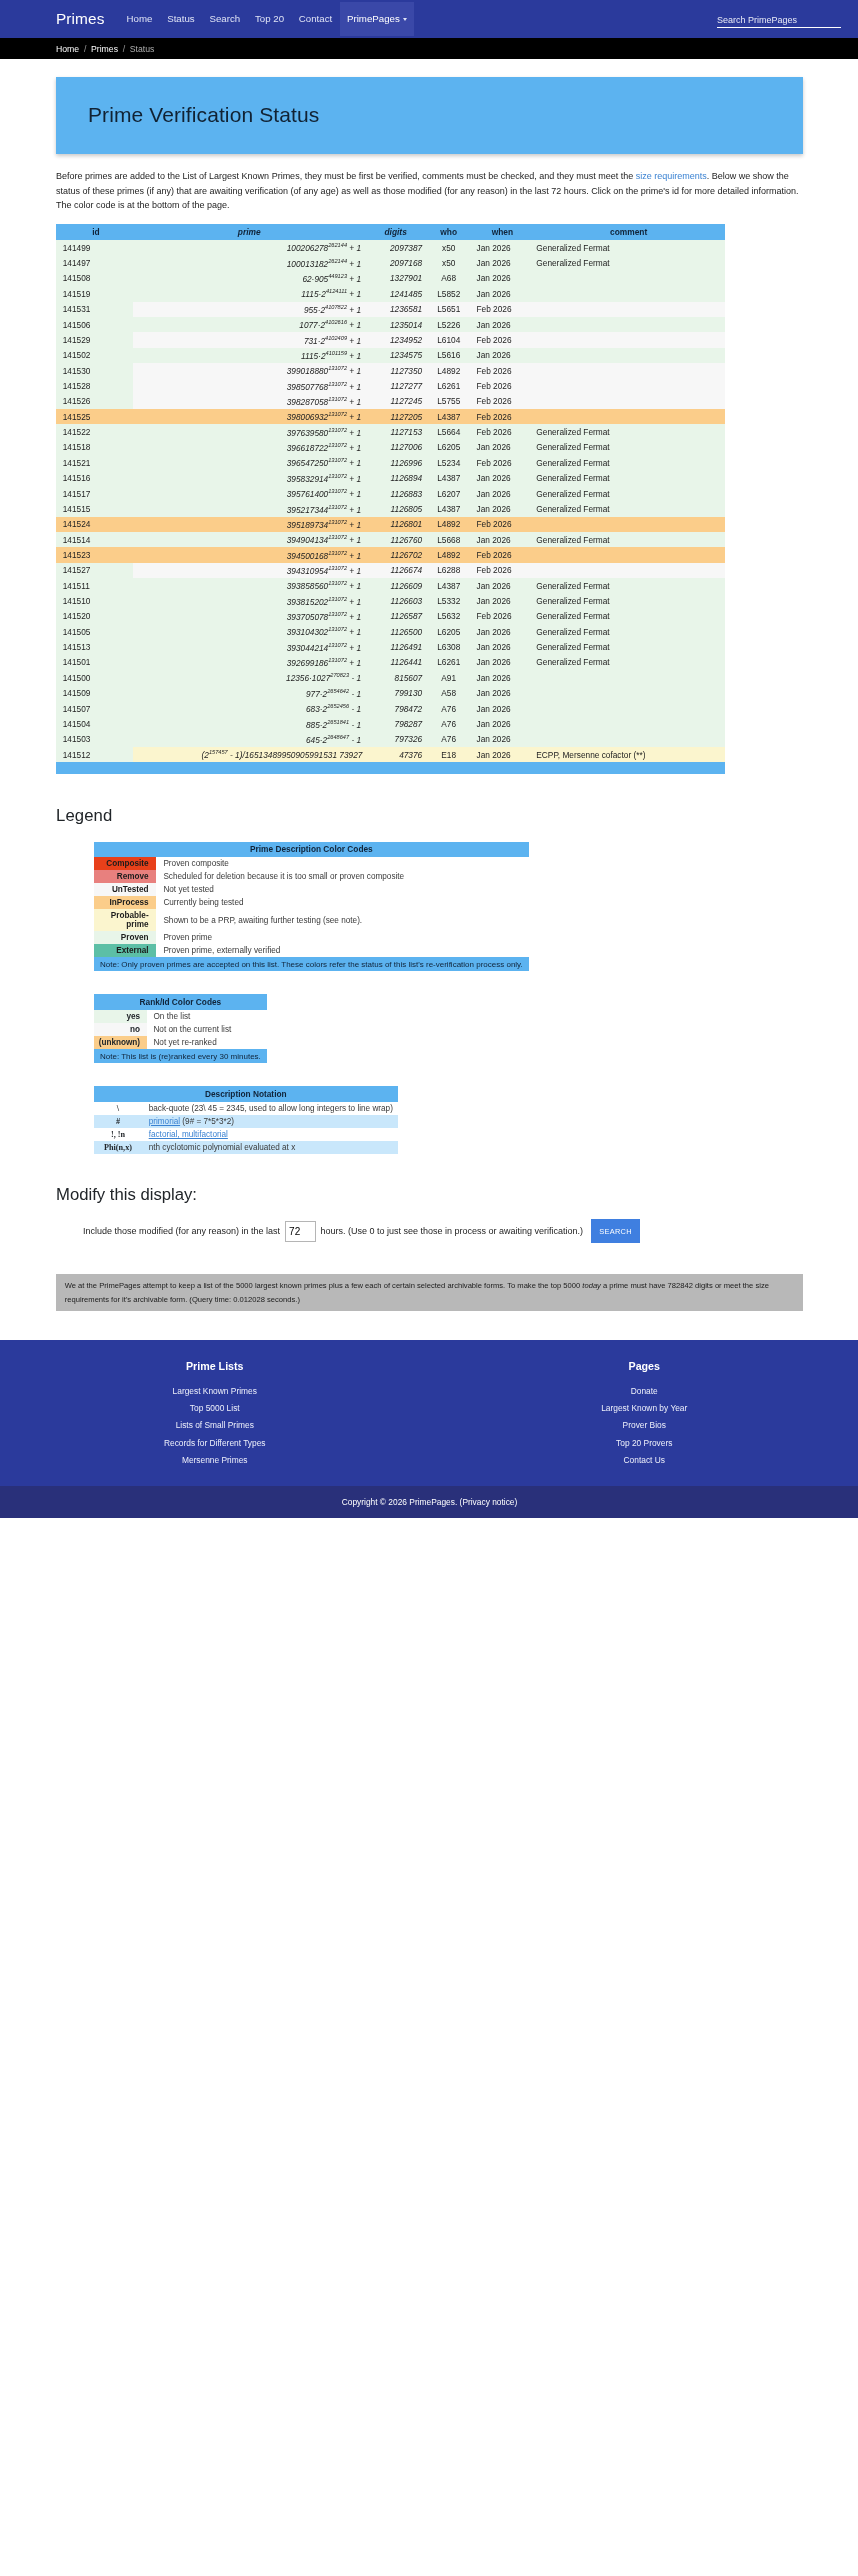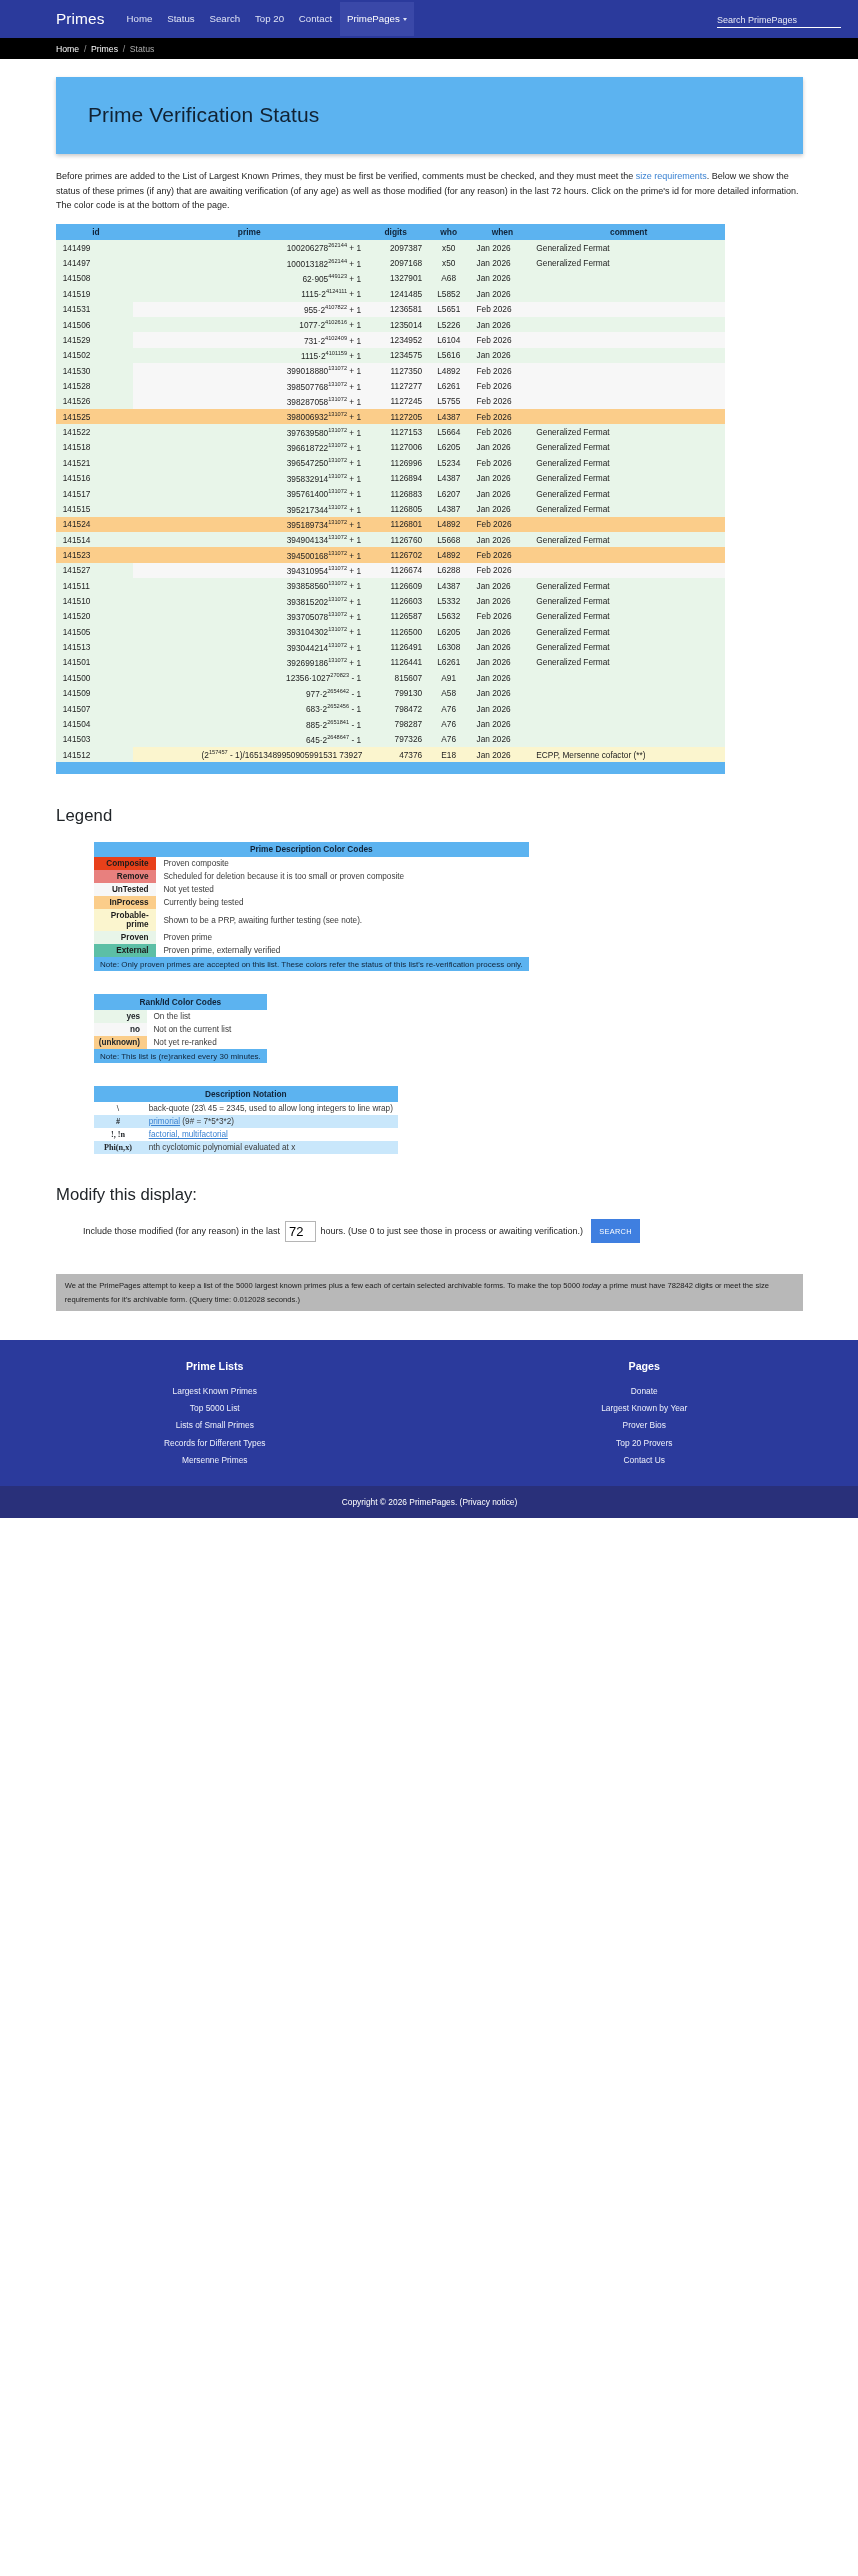--- a/index.html
+++ b/index.html
@@ -124,22 +124,22 @@
     font-size:8.4px;
     padding:3.3px 4px;
     text-align:center;
   }
   table.ptable td {
     padding:2.3px 4px;
     white-space:nowrap;
     color:#232323;
   }
   .c-id    { width:67px; text-align:left;  padding-left:6.7px !important; }
-  .c-prime { width:201px; text-align:right; }
-  .c-dig   { width:53px;  text-align:right; }
+  .c-prime { width:201px; text-align:right;font-style:italic; }
+  .c-dig   { width:53px;  text-align:right;font-style:italic; }
   .c-who   { width:39px;  text-align:center;}
   .c-when  { width:53px;  text-align:left;  padding-left:5.3px !important;}
   .c-com   { width:167px; text-align:left;  padding-left:4px !important;}
   th.c-id   { text-align:center; }
   th.c-prime{ text-align:center; }
   th.c-dig  { text-align:center; }
   th.c-when { text-align:center; }
   th.c-com  { text-align:center; }
 
   
@@ -205,21 +205,21 @@
     display:flex;
     align-items:center;
     font-size:9px;
     color:#1d1d1d;
   }
   .modrow input.hours {
     width:31px;
     height:21px;
     border:0.7px solid #b5b5b5;
     margin:0 4.7px;
-    font-size:13px;
+    font-size:10px;
     font-family:"Liberation Sans", sans-serif;
     padding:0 3.3px;
     text-align:left;
     outline:none;
   }
   .btn-search {
     margin-left:7.4px;
     background:#3f7fe0;
     color:#ffffff;
     border:none;

